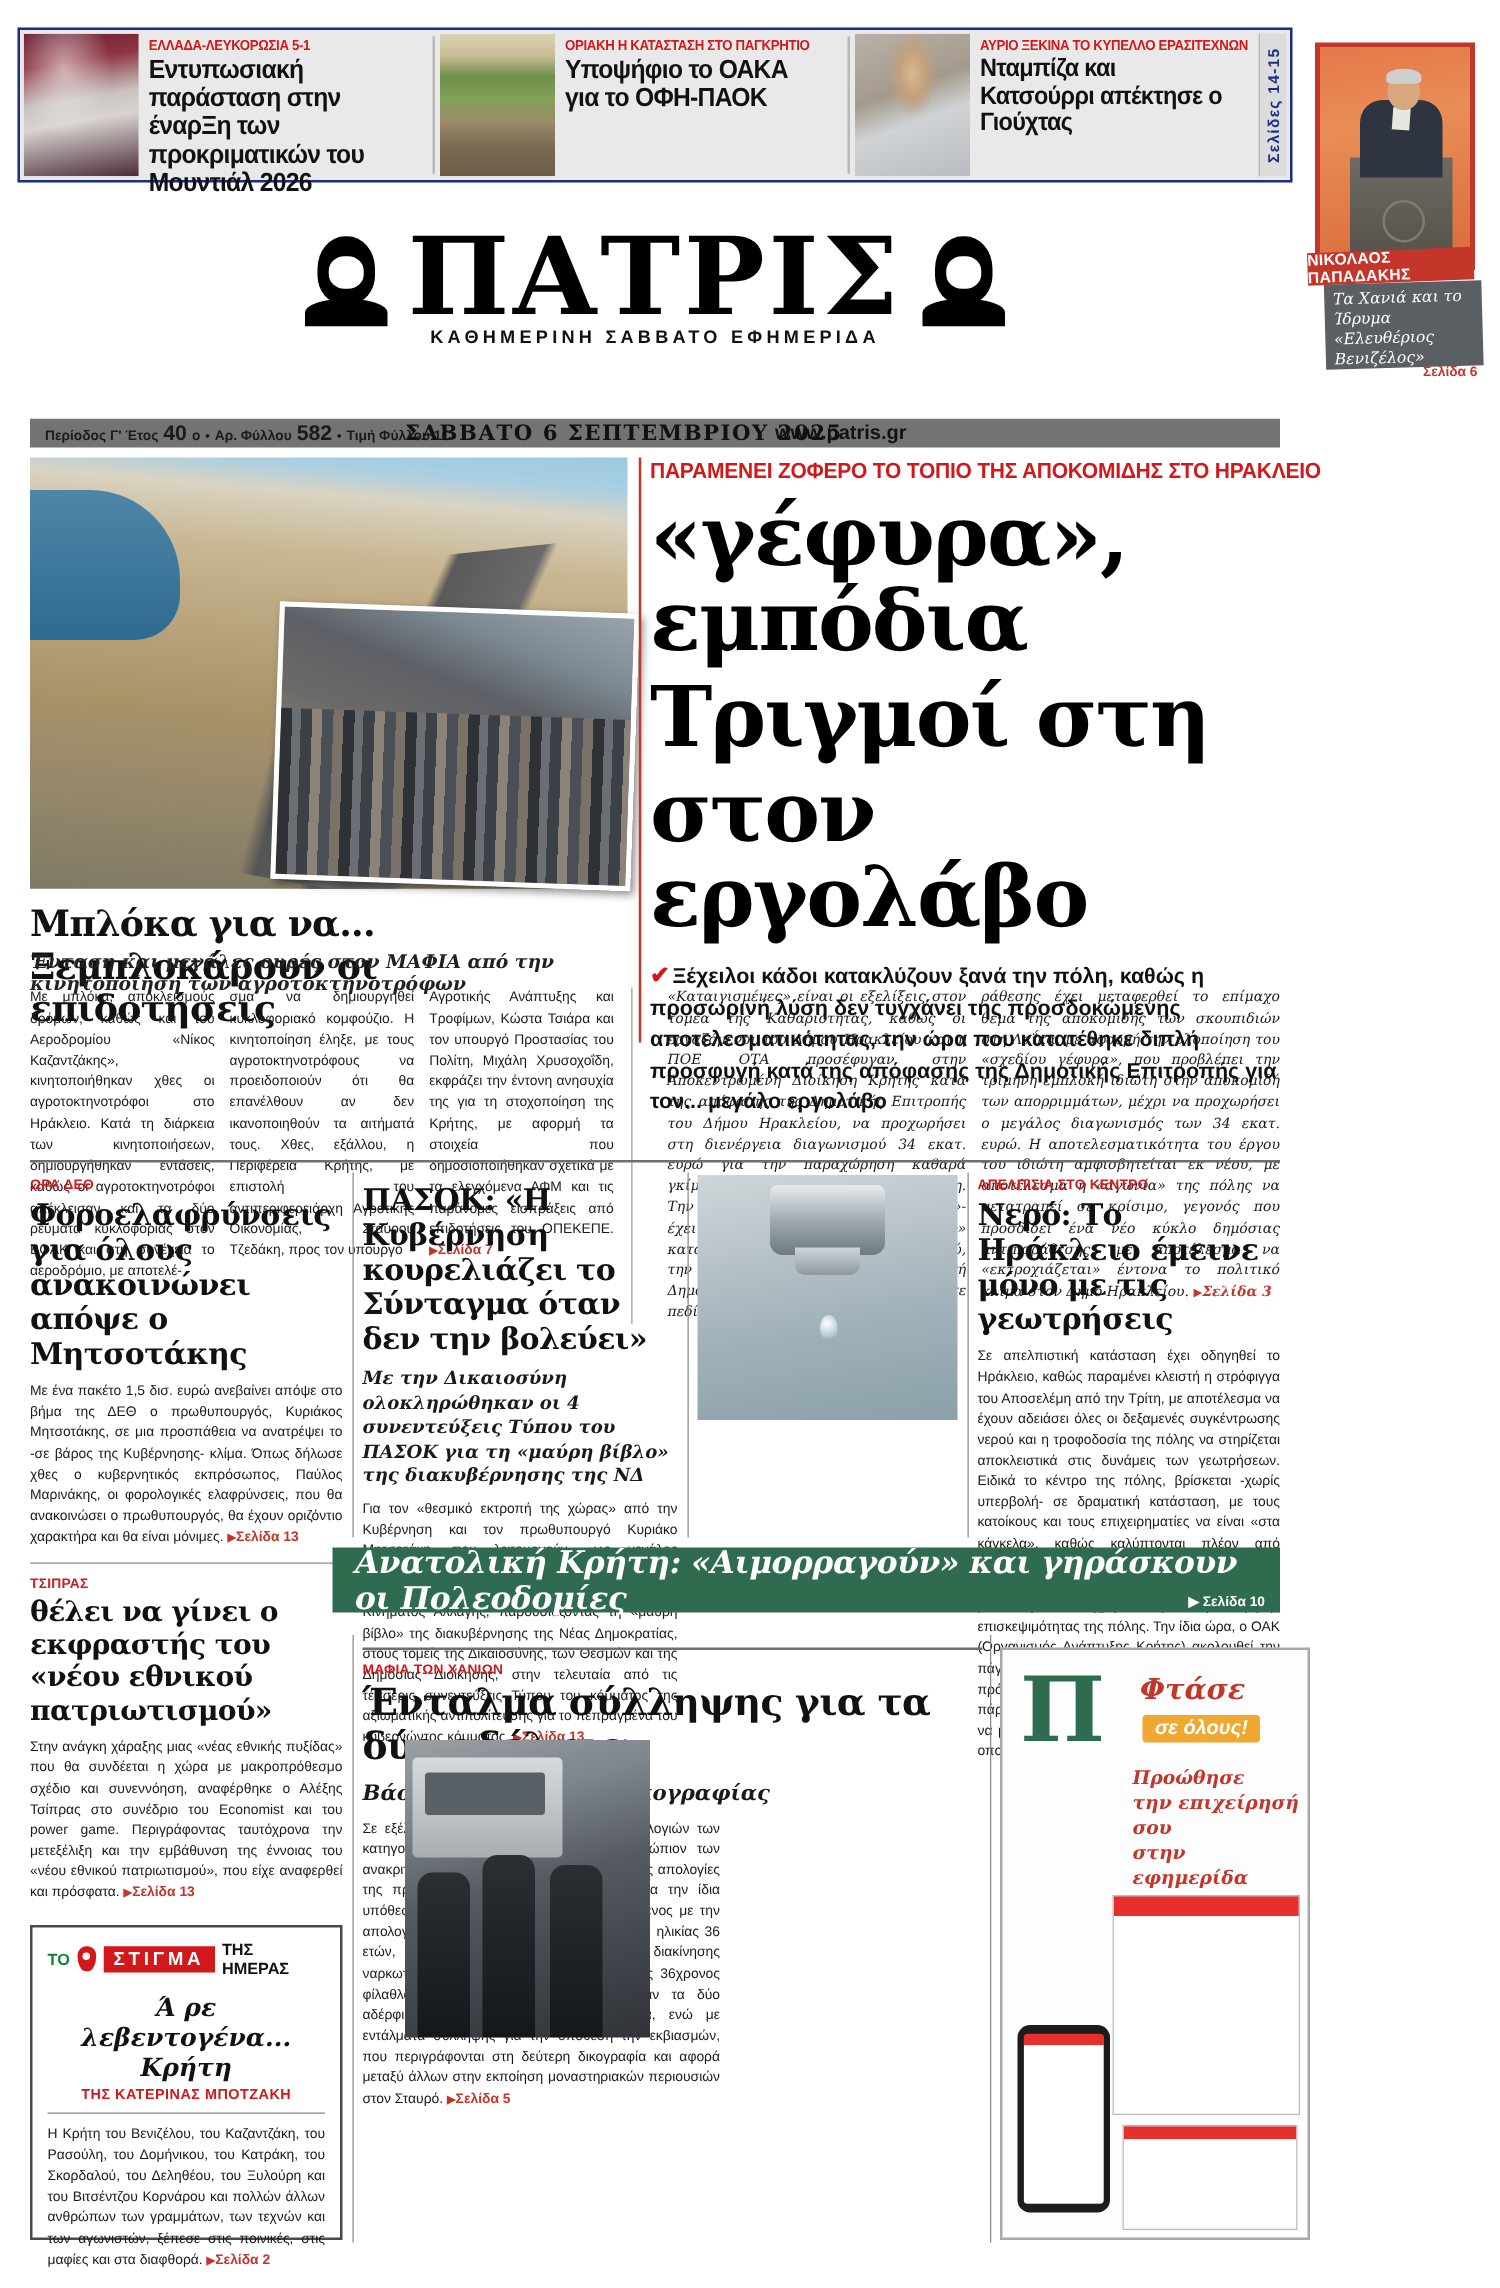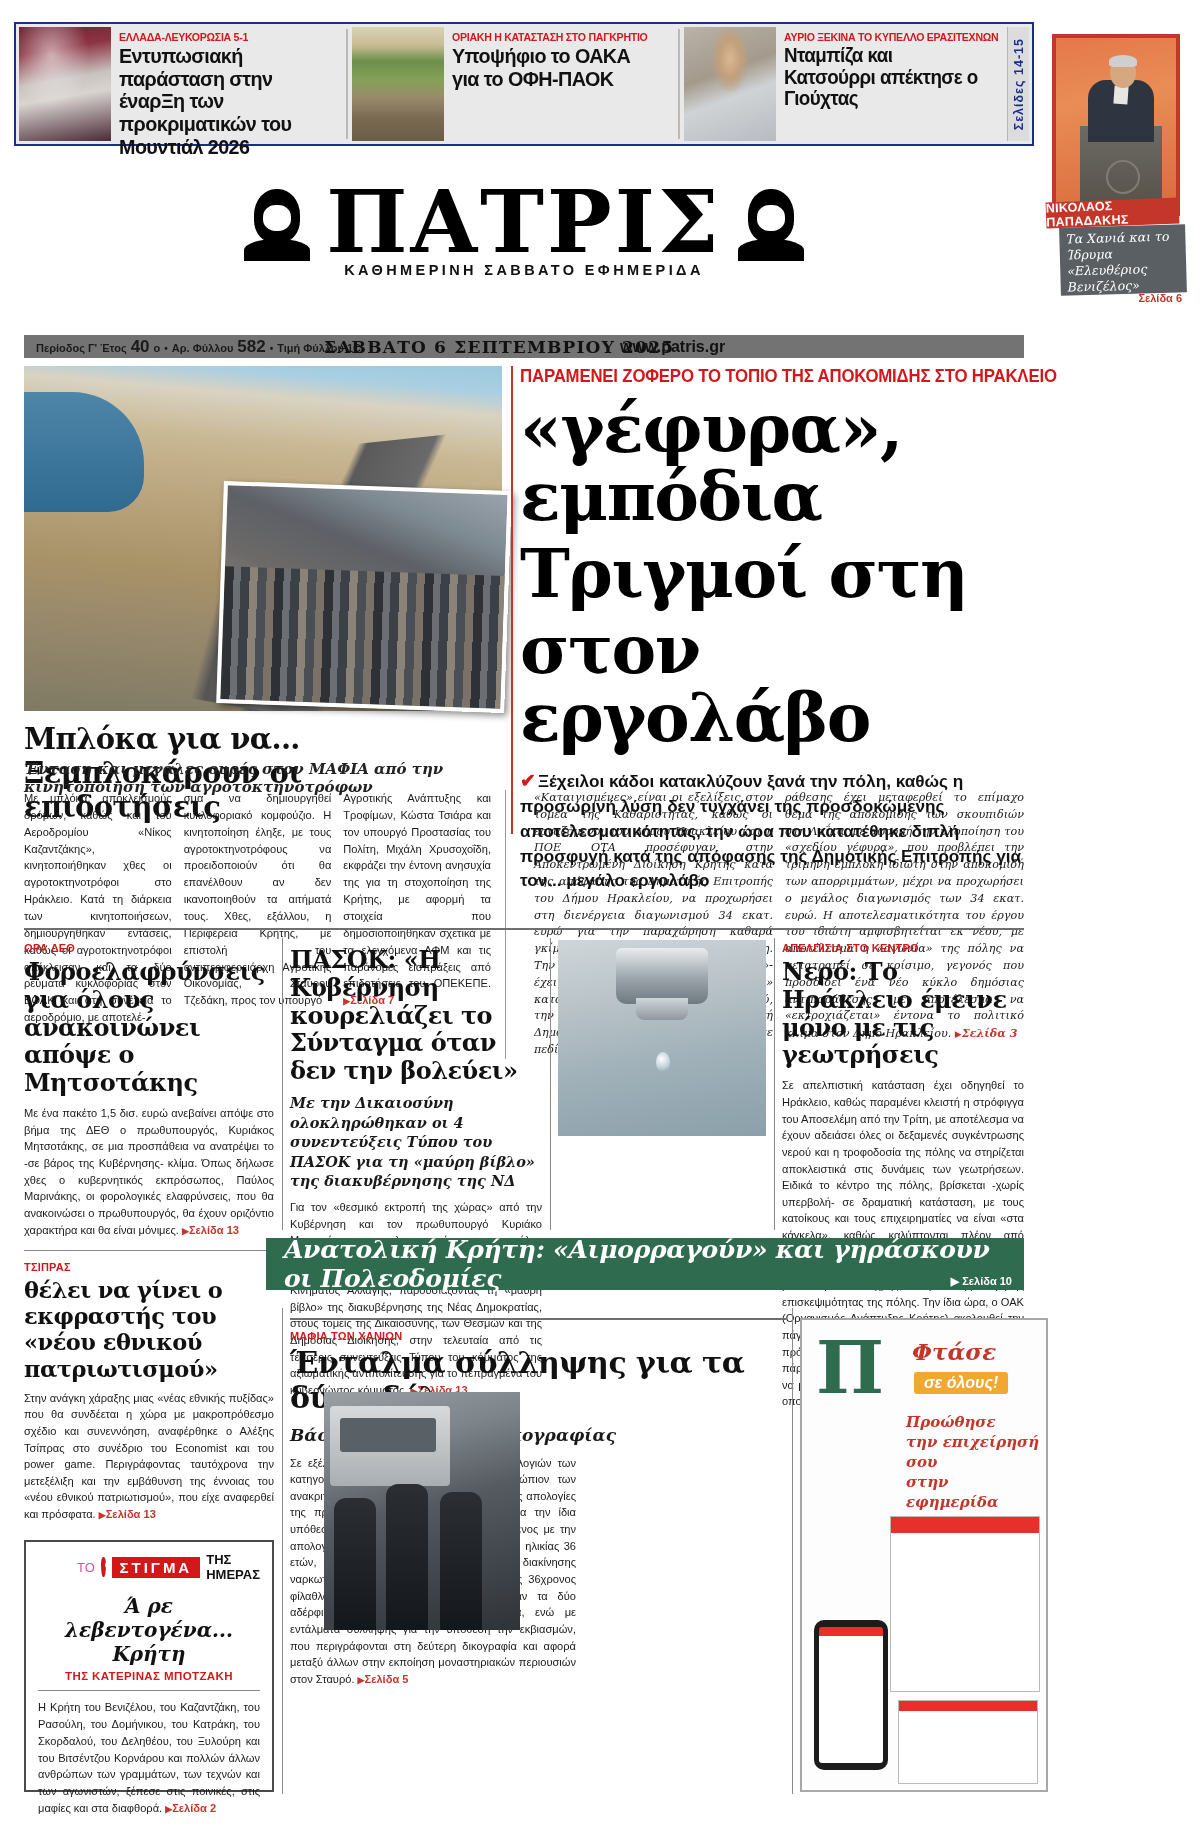--- a/index.html
+++ b/index.html
@@ -301,21 +301,21 @@
 
   
   .band3 { position: absolute; left: 24px; top: 1300px; width: 1000px; height: 510px; }
 
   
   .stigma {
     position: absolute; left: 0; top: 240px; width: 250px; height: 252px;
     border: 2px solid #4a4a4a; padding: 10px 12px;
   }
   .stigma-row { display: flex; align-items: center; gap: 6px; }
-  .stigma-to { color: #ec4899; font-weight: normal; font-size: 13px; margin-left: 39px; }
+  .stigma-to { color: #15803d; font-weight: bold; font-size: 13px; }
   .stigma-pin {
     width: 15px; height: 20px; background: #d2181b;
     border-radius: 50% 50% 50% 50% / 42% 42% 70% 70%; position: relative;
   }
   .stigma-pin:after {
     content: ""; position: absolute; left: 4.5px; top: 5px;
     width: 6px; height: 6px; background: #fff; border-radius: 50%;
   }
   .stigma-word {
     background: #d2181b; color: #fff; font-weight: bold; font-size: 15px;

